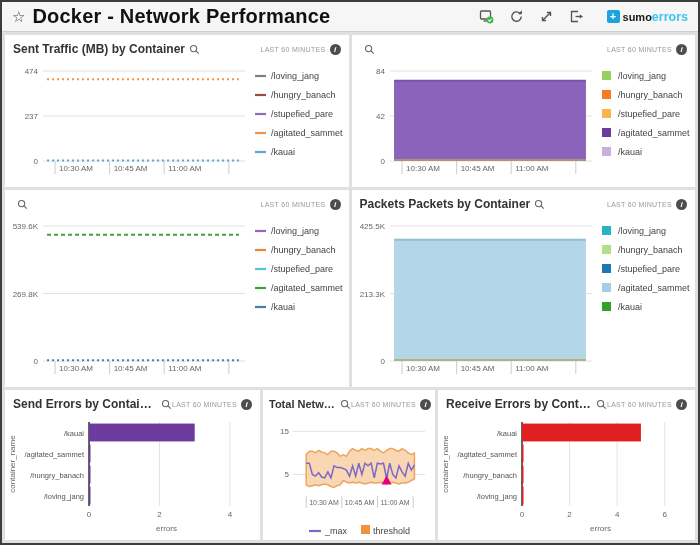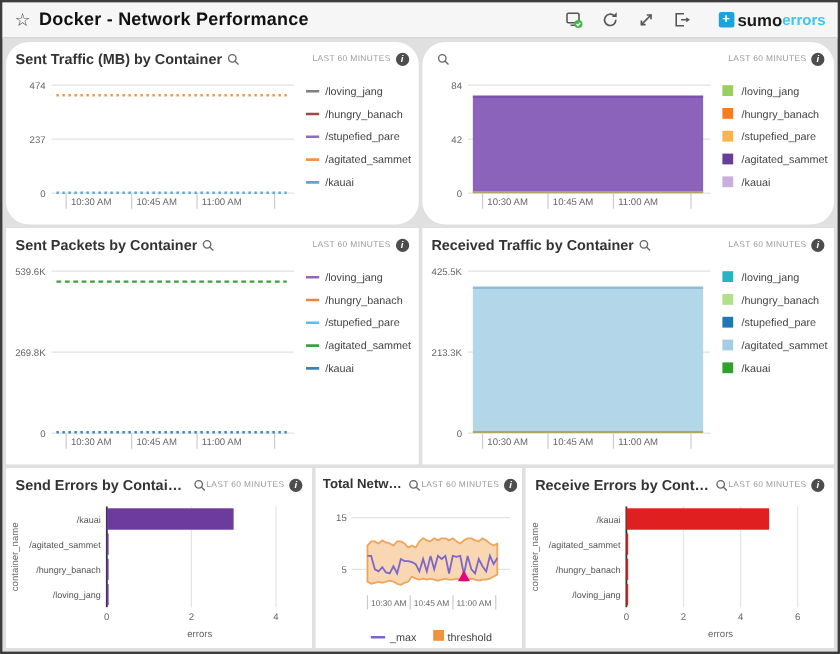--- a/index.html
+++ b/index.html
@@ -8,34 +8,34 @@
     font-family:"Liberation Sans", sans-serif;
     background:#e0e0e0;
     border:2px solid #3d3d3d;
     overflow:hidden;
   }
   .topbar {
     height:30px; background:#f6f6f6; border-bottom:1px solid #cfcfcf;
     display:flex; align-items:center; padding:0 10px;
   }
   .star { font-size:15px; color:#444; margin-right:7px; cursor:pointer; }
-  .dash-title { font-size:15px; font-weight:bold; color:#111; letter-spacing:0.2px; }
+  .dash-title { font-size:20px; font-weight:bold; color:#111; letter-spacing:0.2px; }
   .topbar-right { margin-left:auto; display:flex; align-items:center; gap:15px; }
   .tb-icon { width:15px; height:15px; cursor:pointer; }
   .logo { display:flex; align-items:center; margin-left:8px; }
   .logo-plus {
     width:13px; height:13px; background:#1aa3dd; color:#fff; border-radius:2px;
     font-size:11px; font-weight:bold; text-align:center; line-height:12px; margin-right:3px;
   }
-  .logo-sumo { font-size:14px; font-weight:bold; color:#1a1a1a; }
+  .logo-sumo { font-size:11px; font-weight:bold; color:#1a1a1a; }
   .logo-logic { font-size:12.5px; font-weight:bold; color:#3ec6f0; }
 
   .row { display:flex; gap:3px; padding:3px 3px 0 3px; }
   .panel { background:#fff; display:flex; flex-direction:column; min-width:0; }
-  .row1 .panel { height:152px; flex:1;border-radius:19px; }
+  .row1 .panel { height:152px; flex:1; }
   .row2 .panel { height:197px; flex:1; }
   .row3 .panel { height:150px; }
   .p-lg1 { flex:0 0 255px; }
   .p-sm  { flex:0 0 172px; }
   .p-lg2 { flex:1; }
 
   .panel-head { display:flex; align-items:center; padding:6px 8px 2px 8px; height:24px; }
   .p-sm .panel-head { padding:6px 4px 2px 6px; }
   .ptitle {
     font-size:12px; font-weight:bold; color:#333;
@@ -165,21 +165,20 @@
           <text x="266" y="77" font-size="9" fill="#444">/agitated_sammet</text>
           <rect x="250" y="88" width="9" height="9" fill="#c9aede"></rect>
           <text x="266" y="96" font-size="9" fill="#444">/kauai</text>
         </svg></div>
   </div>
 </div>
 
 <div class="row row2">
   <div class="panel">
     <div class="panel-head">
-      <span class="ptitle">Sent Packets by Container</span>
       <svg class="mag" viewBox="0 0 12 12">
           <circle cx="5" cy="5" r="3.4" fill="none" stroke="#666" stroke-width="1.2"></circle>
           <line x1="7.6" y1="7.6" x2="10.6" y2="10.6" stroke="#666" stroke-width="1.2"></line>
         </svg>
       <span class="ptr">LAST 60 MINUTES</span>
       <span class="pinfo">i</span>
     </div>
     <div class="chart"><svg width="344" height="173" viewBox="0 0 344 173">
           <line x1="38" y1="147" x2="240" y2="147" stroke="#e2e2e2" stroke-width="1"></line>
           <text x="33" y="150" font-size="8" fill="#666" text-anchor="end">0</text>
@@ -203,21 +202,21 @@
           <line x1="250" y1="55" x2="261" y2="55" stroke="#4fc3e8" stroke-width="2.2"></line>
           <text x="266" y="58" font-size="9" fill="#444">/stupefied_pare</text>
           <line x1="250" y1="74" x2="261" y2="74" stroke="#3fa03f" stroke-width="2.2"></line>
           <text x="266" y="77" font-size="9" fill="#444">/agitated_sammet</text>
           <line x1="250" y1="93" x2="261" y2="93" stroke="#3b82b8" stroke-width="2.2"></line>
           <text x="266" y="96" font-size="9" fill="#444">/kauai</text>
         </svg></div>
   </div>
   <div class="panel">
     <div class="panel-head">
-      <span class="ptitle">Received Traffic by Container</span>
+      <span class="ptitle">Packets Packets by Container</span>
       <svg class="mag" viewBox="0 0 12 12">
           <circle cx="5" cy="5" r="3.4" fill="none" stroke="#666" stroke-width="1.2"></circle>
           <line x1="7.6" y1="7.6" x2="10.6" y2="10.6" stroke="#666" stroke-width="1.2"></line>
         </svg>
       <span class="ptr">LAST 60 MINUTES</span>
       <span class="pinfo">i</span>
     </div>
     <div class="chart"><svg width="344" height="173" viewBox="0 0 344 173">
           <line x1="38" y1="147" x2="240" y2="147" stroke="#e2e2e2" stroke-width="1"></line>
           <text x="33" y="150" font-size="8" fill="#666" text-anchor="end">0</text>

